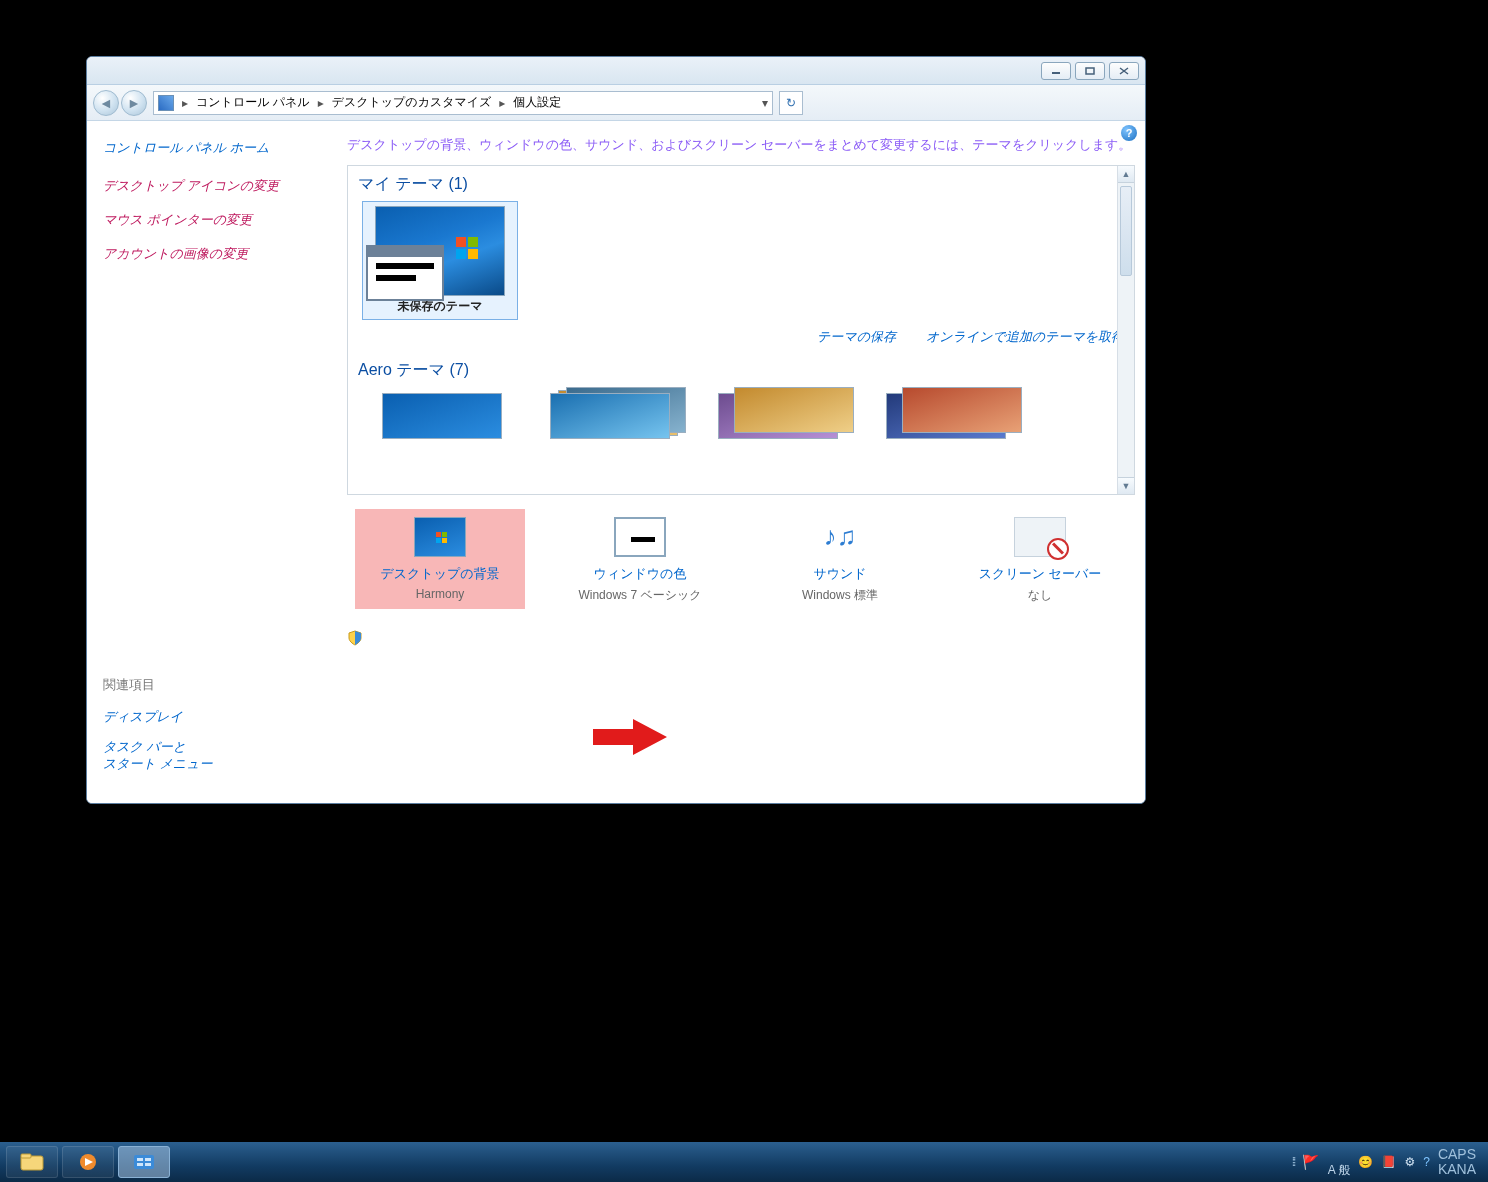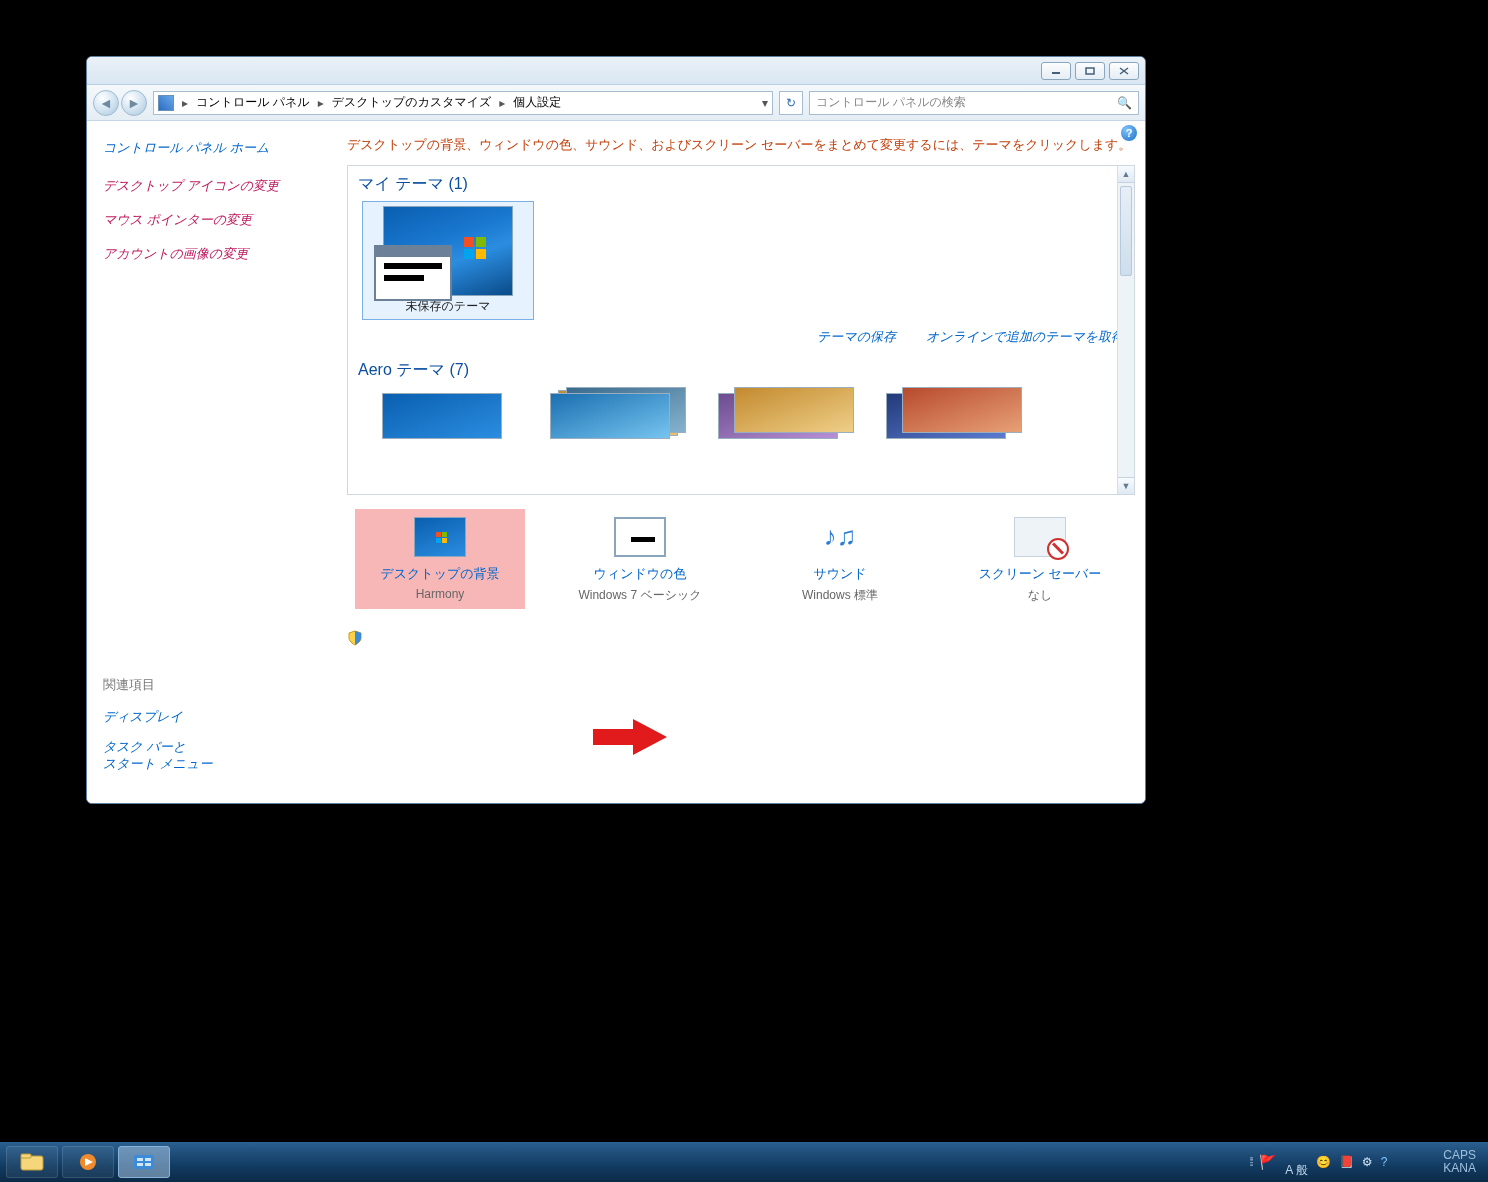--- a/index.html
+++ b/index.html
@@ -122,41 +122,42 @@
     background:#fff;
   }
   .helpicn{
     position:absolute; right:8px; top:4px;
     width:16px;height:16px;border-radius:50%;
     background:radial-gradient(circle at 35% 30%,#7fc4ff,#1a6fc1);
     color:#fff;font-size:11px;font-weight:bold;
     display:flex;align-items:center;justify-content:center;
   }
   .mainhead{ color:#003399; font-size:14px; margin-bottom:12px;}
-  .maindesc{ color:#c2410c; font-size:13px; line-height:1.5; margin-bottom:10px;}
+  .maindesc{ color:#8b5cf6; font-size:13px; line-height:1.5; margin-bottom:10px;}
 
   .themesbox{
     border:1px solid #cfd8e0; height:330px;
     padding:6px 8px 6px 8px;
     position:relative;
     overflow:hidden;
   }
   .themesbox .vscroll{
     position:absolute;right:0;top:0;bottom:0;width:17px;
     background:#eef3f7;border-left:1px solid #d6dee6;
     display:flex;flex-direction:column;
   }
   .vscroll .vbtn{height:17px;background:linear-gradient(#f7fbfe,#dfe9f2);border-bottom:1px solid #c6d2dd;display:flex;align-items:center;justify-content:center;color:#627b92;font-size:9px;}
   .vscroll .vbtn.bot{border-top:1px solid #c6d2dd;border-bottom:none;margin-top:auto;}
   .vscroll .thumb{position:absolute;left:2px;right:2px;top:20px;height:90px;background:linear-gradient(#e7eef6,#cedeec);border:1px solid #b7c9da;border-radius:2px;}
 
   .grouplabel{ color:#0b4ea2; font-size:16px; margin:2px 0 6px 2px;}
   .themethumb{
-    width:172px; padding:4px; border:1px solid transparent;
+    width:156px; padding:4px; border:1px solid transparent;
     text-align:center;
+    font-weight:bold;
   }
   .themethumb.sel{ border:1px solid #7ab0e6; background:#e6f2fe;}
   .themethumb .pic{
     width:130px;height:90px;margin:0 auto 2px auto;position:relative;
     background:linear-gradient(160deg,#0a5fb0 0%,#1a78d0 40%,#2b8de0 60%,#0a4a88 100%);
     border:1px solid #8aa6bd;
   }
   .themethumb .winlogo{
     position:absolute; right:26px; top:30px;
     width:22px; height:22px;
@@ -231,21 +232,21 @@
   .tbtn{
     width:52px;height:32px;border-radius:3px;
     display:flex;align-items:center;justify-content:center;
     border:1px solid rgba(255,255,255,.12);
     background:rgba(255,255,255,.06);
   }
   .tbtn.active{ background:rgba(180,210,240,.5); border-color:#8ab2d6;}
   .tbico{width:24px;height:20px;}
   .tray{margin-left:auto;display:flex;align-items:center;gap:8px;padding-right:6px;}
   .traytxt{font-size:12px;color:#bcd3e7;margin-top:16px;}
-  .capskana{font-size:12px;line-height:1.1;text-align:center;color:#9fc0db;margin-left:48px;}
+  .capskana{font-size:14px;line-height:1.1;text-align:center;color:#9fc0db;}
 
   a{text-decoration:none;font-style:italic;}
 </style>
 </head>
 <body>
 
 <div class="window">
 
   <div class="titlebar">
     <div class="winbtn">
@@ -276,24 +277,20 @@
       <span class="bc">コントロール パネル</span>
       <span class="arr">▸</span>
       <span class="bc">デスクトップのカスタマイズ</span>
       <span class="arr">▸</span>
       <span class="bc">個人設定</span>
       <span class="dd">
           <span>▾</span>
         </span>
     </div>
     <div class="refreshbtn">↻</div>
-    <div class="searchbox">
-      <span>コントロール パネルの検索</span>
-      <span class="mag">🔍</span>
-    </div>
   </div>
 
   <div class="body">
 
     <div class="sidebar">
       <a class="homelink">コントロール パネル ホーム</a>
       <a class="task">デスクトップ アイコンの変更</a>
       <a class="task">マウス ポインターの変更</a>
       <a class="task">アカウントの画像の変更</a>
       <div class="spacer"></div>

